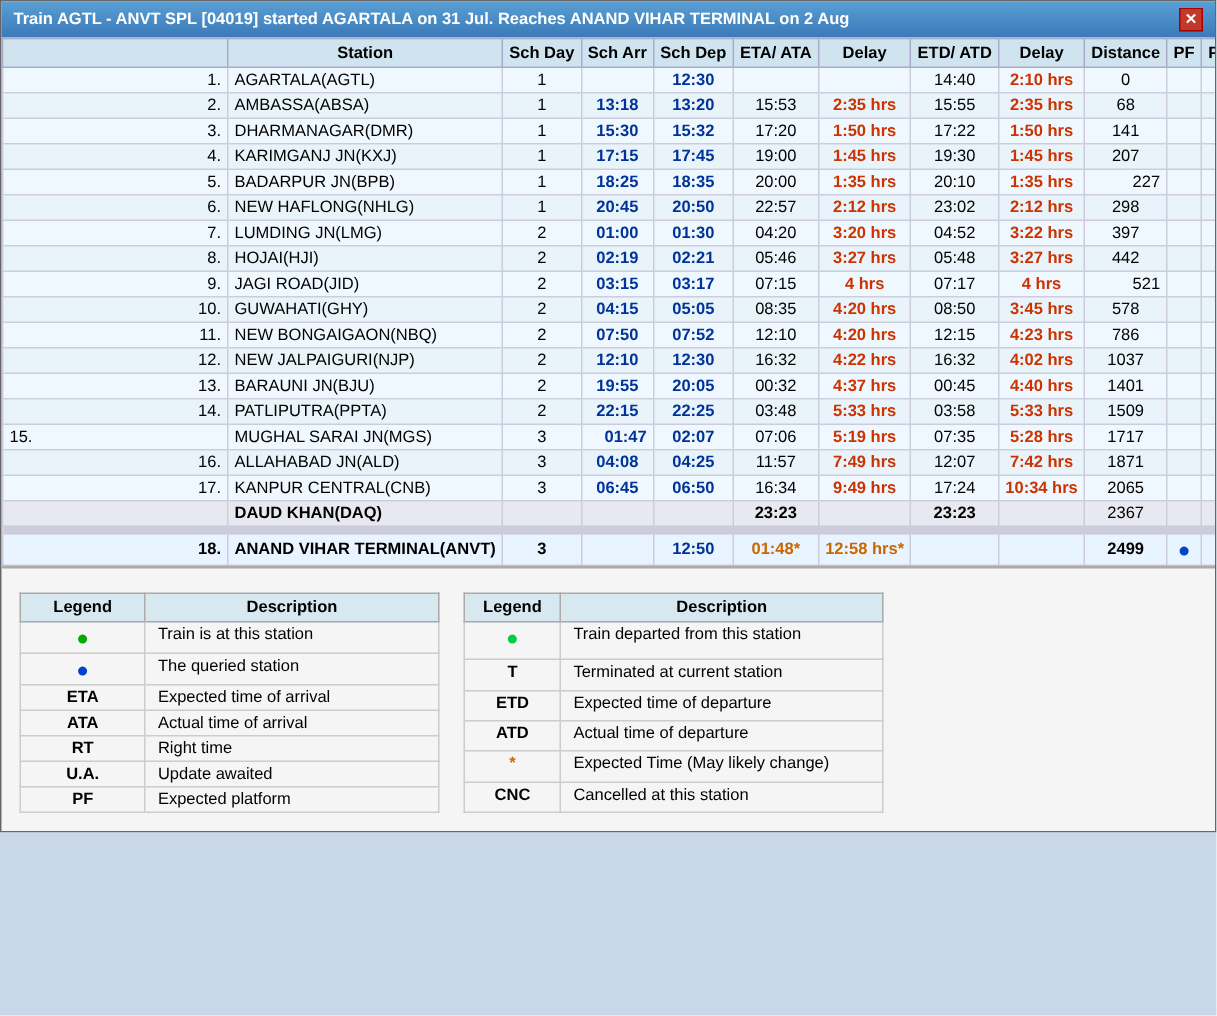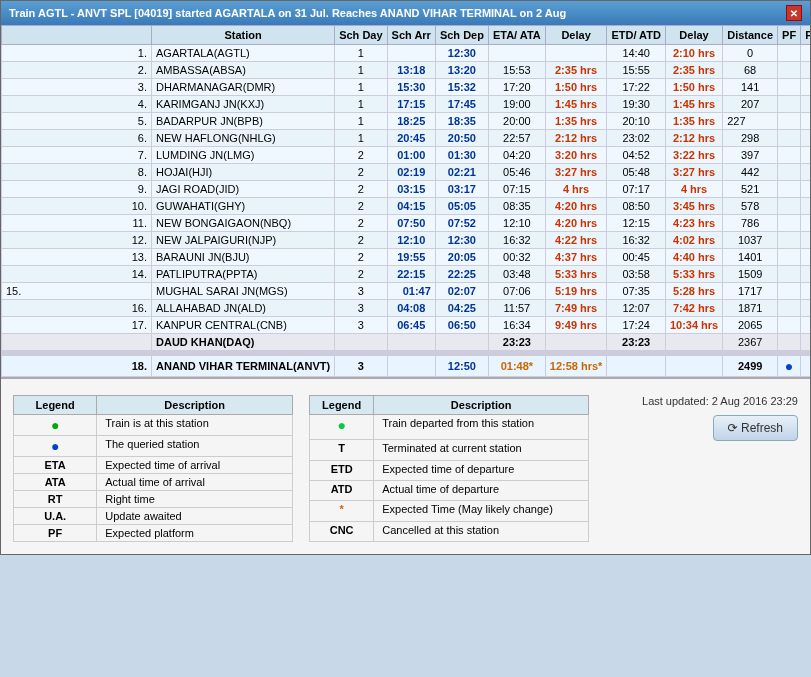--- a/index.html
+++ b/index.html
@@ -207,21 +207,21 @@
           <tr style="background: rgb(240, 248, 255);">
     <td style="text-align:right;width:24px;">5.</td>
     <td class="col-stn">BADARPUR JN(BPB)</td>
     <td class="col-schday" style="text-align:center;">1</td>
     <td class="col-scharr bold-time" style="text-align:center;font-weight:bold;color:#003399;">18:25</td>
     <td class="col-schdep bold-time" style="text-align:center;font-weight:bold;color:#003399;">18:35</td>
     <td class="col-eta" style="text-align:center;">20:00</td>
     <td class="col-delay1 delay-text" style="text-align:center;">1:35 hrs</td>
     <td class="col-etd" style="text-align:center;">20:10</td>
     <td class="col-delay2 delay-text" style="text-align:center;">1:35 hrs</td>
-    <td class="col-dist" style="text-align:left;">227</td>
+    <td class="col-dist" style="text-align:right;">227</td>
     <td class="col-pf" style="text-align:center;"></td>
     <td class="col-pres" style="text-align:center;"></td>
   </tr>
           <tr style="background: rgb(232, 244, 250);">
     <td style="text-align:right;width:24px;">6.</td>
     <td class="col-stn">NEW HAFLONG(NHLG)</td>
     <td class="col-schday" style="text-align:center;">1</td>
     <td class="col-scharr bold-time" style="text-align:center;font-weight:bold;color:#003399;">20:45</td>
     <td class="col-schdep bold-time" style="text-align:center;font-weight:bold;color:#003399;">20:50</td>
     <td class="col-eta" style="text-align:center;">22:57</td>
@@ -263,21 +263,21 @@
           <tr style="background: rgb(240, 248, 255);">
     <td style="text-align:right;width:24px;">9.</td>
     <td class="col-stn">JAGI ROAD(JID)</td>
     <td class="col-schday" style="text-align:center;">2</td>
     <td class="col-scharr bold-time" style="text-align:center;font-weight:bold;color:#003399;">03:15</td>
     <td class="col-schdep bold-time" style="text-align:center;font-weight:bold;color:#003399;margin-left:36px;">03:17</td>
     <td class="col-eta" style="text-align:center;">07:15</td>
     <td class="col-delay1 delay-text" style="text-align:center;">4 hrs</td>
     <td class="col-etd" style="text-align:center;">07:17</td>
     <td class="col-delay2 delay-text" style="text-align:center;">4 hrs</td>
-    <td class="col-dist" style="text-align:center;">521</td>
+    <td class="col-dist" style="text-align:right;">521</td>
     <td class="col-pf" style="text-align:center;"></td>
     <td class="col-pres" style="text-align:center;"></td>
   </tr>
           <tr style="background: rgb(232, 244, 250);">
     <td style="text-align:right;width:24px;">10.</td>
     <td class="col-stn">GUWAHATI(GHY)</td>
     <td class="col-schday" style="text-align:center;">2</td>
     <td class="col-scharr bold-time" style="text-align:center;font-weight:bold;color:#003399;">04:15</td>
     <td class="col-schdep bold-time" style="text-align:center;font-weight:bold;color:#003399;">05:05</td>
     <td class="col-eta" style="text-align:center;">08:35</td>
@@ -492,19 +492,15 @@
       <td style="text-align:center;"><span style="color:#cc6600;font-weight:bold;">*</span></td>
       <td>Expected Time (May likely change)</td>
     </tr>
               <tr>
       <td style="text-align:center;"><strong>CNC</strong></td>
       <td>Cancelled at this station</td>
     </tr>
             </tbody>
         </table>
       </div>
-      <div class="refresh-section">
-        <div class="last-updated">Last updated: 2 Aug 2016 23:29</div>
-        <button class="refresh-btn">⟳  Refresh</button>
-      </div>
     </div>
   </div>
 </div>
 
 </body></html>

